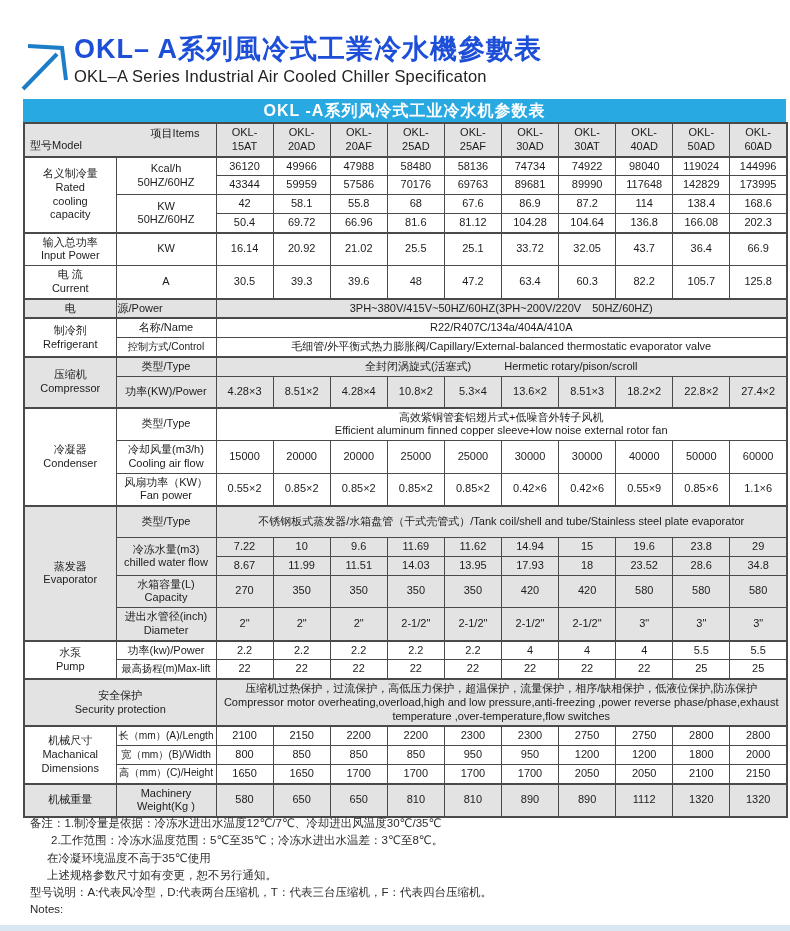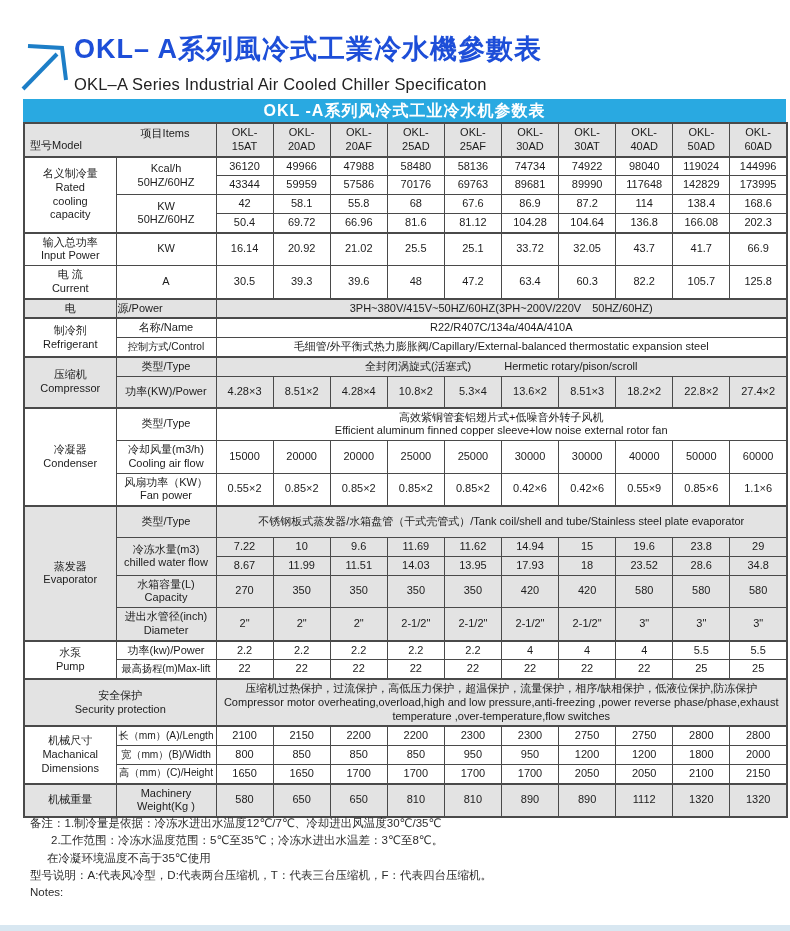--- a/index.html
+++ b/index.html
@@ -3,41 +3,41 @@
 <meta charset="utf-8">
 <style>
   html,body{margin:0;padding:0;background:#fff;}
   .page{position:relative;width:790px;height:931px;background:#ffffff;overflow:hidden;
         font-family:"Liberation Sans","DejaVu Sans",sans-serif;color:#1c1c1c;}
   
   .page-header{display:flex;align-items:flex-start;padding:34px 0 0 16px;}
   .logo{width:54px;height:56px;flex:0 0 auto;margin-top:4px;}
   .titles{margin-left:4px;}
   .title-cn{font-size:27px;font-weight:600;letter-spacing:1px;line-height:1.15;color:#1d4ed8;}
-  .title-en{font-size:16.5px;font-weight:500;letter-spacing:0.2px;margin-top:10px;color:#222;}
+  .title-en{font-size:16.5px;font-weight:500;letter-spacing:0.2px;margin-top:2px;color:#222;}
   
   .table-zone{position:absolute;left:23px;top:99px;width:763px;}
   .caption-bar{height:23px;line-height:23px;text-align:center;color:#fff;
                font-size:16px;font-weight:600;letter-spacing:1px;}
   table.spec{border-collapse:collapse;table-layout:fixed;width:763px;
              font-size:11px;line-height:1.25;}
   table.spec{border:2px solid #4a4a4a;}
   td{border:1px solid #4a4a4a;text-align:center;vertical-align:middle;
      padding:2px 1px;white-space:pre-line;background:#fff;overflow:hidden;}
   tr.shade td{background:#e3e3e3;}
   tr.sec-top td{border-top:2px solid #4a4a4a;}
   tr.tall td{height:26px;}
   td.al{text-align:left;}
   td.sm{font-size:10.2px;}
   td.diag{position:relative;padding:0;height:30px;
     background-image:linear-gradient(to bottom right,
       transparent calc(50% - 0.8px), #4a4a4a calc(50% - 0.8px),
       #4a4a4a calc(50% + 0.8px), transparent calc(50% + 0.8px));}
   td.diag .d1{position:absolute;left:5px;bottom:3px;font-size:11px;}
-  td.diag .d2{position:absolute;right:26px;top:3px;font-size:11px;}
+  td.diag .d2{position:absolute;right:16px;top:3px;font-size:11px;}
   .c-lbl1{width:92px;}.c-lbl2{width:100px;}.c-data{width:57.1px;}
   
   .notes{position:absolute;left:30px;top:815px;font-size:11.5px;line-height:1.5;color:#2b2b2b;}
   .notes .ind1{padding-left:21px;}
   .notes .ind2{padding-left:17px;}
   
   .bottom-strip{position:absolute;left:0;bottom:0;width:790px;height:6px;background:#d8e7f1;}
 </style>
 </head>
 <body>
@@ -159,21 +159,21 @@
 Input Power</td>
             <td>KW</td>
             <td>16.14</td>
             <td>20.92</td>
             <td>21.02</td>
             <td>25.5</td>
             <td>25.1</td>
             <td>33.72</td>
             <td>32.05</td>
             <td>43.7</td>
-            <td>41.7</td>
+            <td>36.4</td>
             <td>66.9</td>
           </tr>
           <tr>
             <td>电 流
 Current</td>
             <td>A</td>
             <td>30.5</td>
             <td>39.3</td>
             <td>39.6</td>
             <td>48</td>
@@ -190,21 +190,21 @@
             <td colspan="10">3PH~380V/415V~50HZ/60HZ(3PH~200V/220V　50HZ/60HZ)</td>
           </tr>
           <tr class="sec-top">
             <td rowspan="2">制冷剂
 Refrigerant</td>
             <td>名称/Name</td>
             <td colspan="10">R22/R407C/134a/404A/410A</td>
           </tr>
           <tr>
             <td class="sm">控制方式/Control</td>
-            <td colspan="10">毛细管/外平衡式热力膨胀阀/Capillary/External-balanced thermostatic expansion steel</td>
+            <td colspan="10">毛细管/外平衡式热力膨胀阀/Capillary/External-balanced thermostatic evaporator valve</td>
           </tr>
           <tr class="shade sec-top">
             <td rowspan="2">压缩机
 Compressor</td>
             <td>类型/Type</td>
             <td colspan="10">全封闭涡旋式(活塞式)　　　Hermetic rotary/pison/scroll</td>
           </tr>
           <tr class="shade tall">
             <td>功率(KW)/Power</td>
             <td>4.28×3</td>
@@ -405,19 +405,20 @@
             <td>1320</td>
           </tr>
         </tbody>
     </table>
   </div>
 
   <div class="notes">
       <div>备注：1.制冷量是依据：冷冻水进出水温度12℃/7℃、冷却进出风温度30℃/35℃</div>
       <div class="ind1">2.工作范围：冷冻水温度范围：5℃至35℃；冷冻水进出水温差：3℃至8℃。</div>
       <div class="ind2">在冷凝环境温度不高于35℃使用</div>
+      <div class="ind2">上述规格参数尺寸如有变更，恕不另行通知。</div>
       <div>型号说明：A:代表风冷型，D:代表两台压缩机，T：代表三台压缩机，F：代表四台压缩机。</div>
       <div>Notes:</div>
     </div>
 
   <div class="bottom-strip"></div>
 
 </div>
 
 </body></html>

